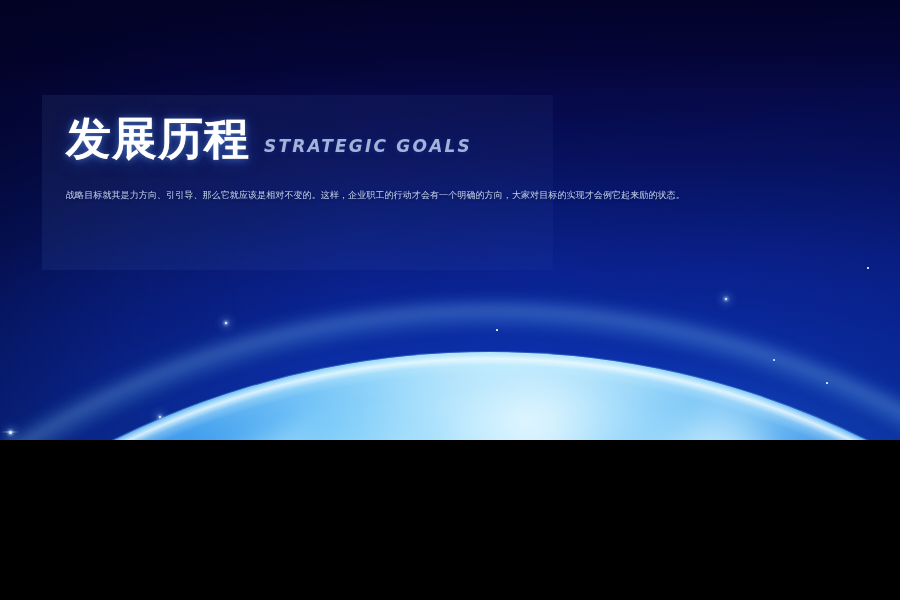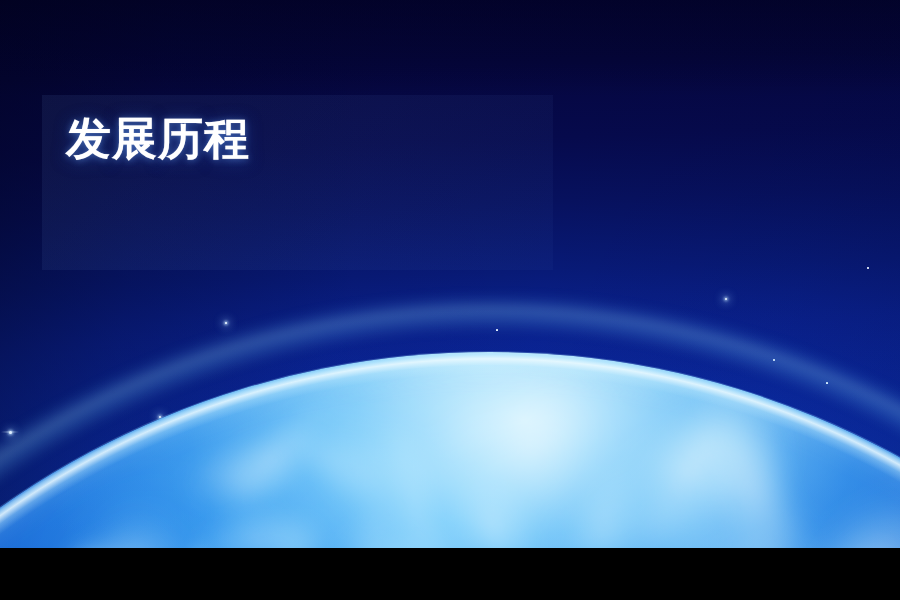--- a/index.html
+++ b/index.html
@@ -9,21 +9,21 @@
     background: #000;
   }
   body {
     font-family: "Liberation Sans", sans-serif;
   }
 
   
   #stage {
     position: relative;
     width: 900px;
-    height: 548px;
+    height: 440px;
     overflow: hidden;
     background: #020234;
   }
 
   
   .sky {
     position: absolute;
     inset: 0;
     background:
       radial-gradient(140% 95% at 62% 118%,
@@ -421,18 +421,20 @@
         <div class="landmass" style="left: 53.388%; top: 19.3408%; width: 308.971px; height: 186.514px; margin-left: -154.485px; margin-top: -93.2572px; opacity: 0.26; transform: rotate(-21.2deg);"></div>
       </div>
     <div class="earth-shade"></div>
     <div class="earth-rim"></div>
   </div>
 
   <div class="panel"></div>
 
   <div class="headline">
     <span class="headline-cn">发展历程</span>
+    <span class="headline-en">STRATEGIC GOALS</span>
   </div>
 
   <div class="body-copy" id="body-copy">
+    <div class="body-line">战略目标就其是力方向、引引导、那么它就应该是相对不变的。这样，企业职工的行动才会有一个明确的方向，大家对目标的实现才会例它起来励的状态。</div>
   </div>
 
 </div>
 
 </body></html>

